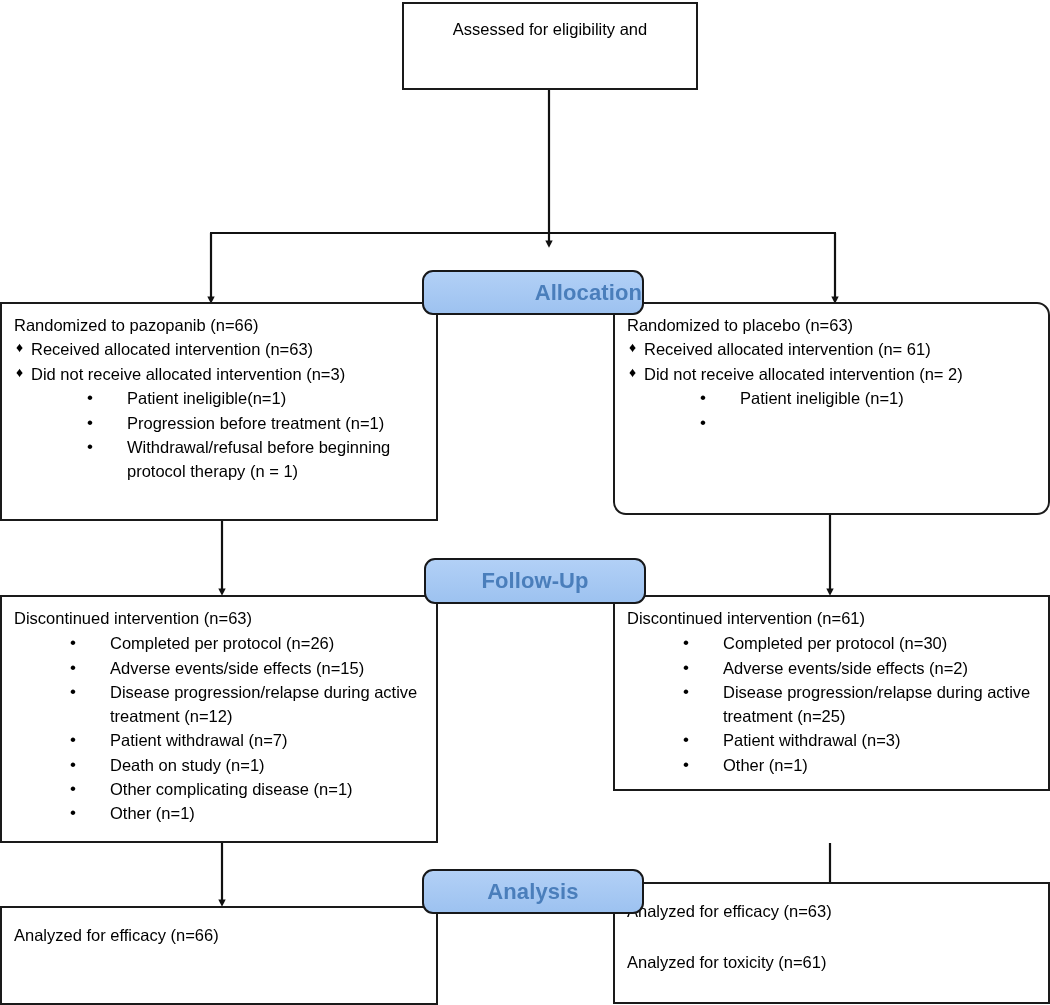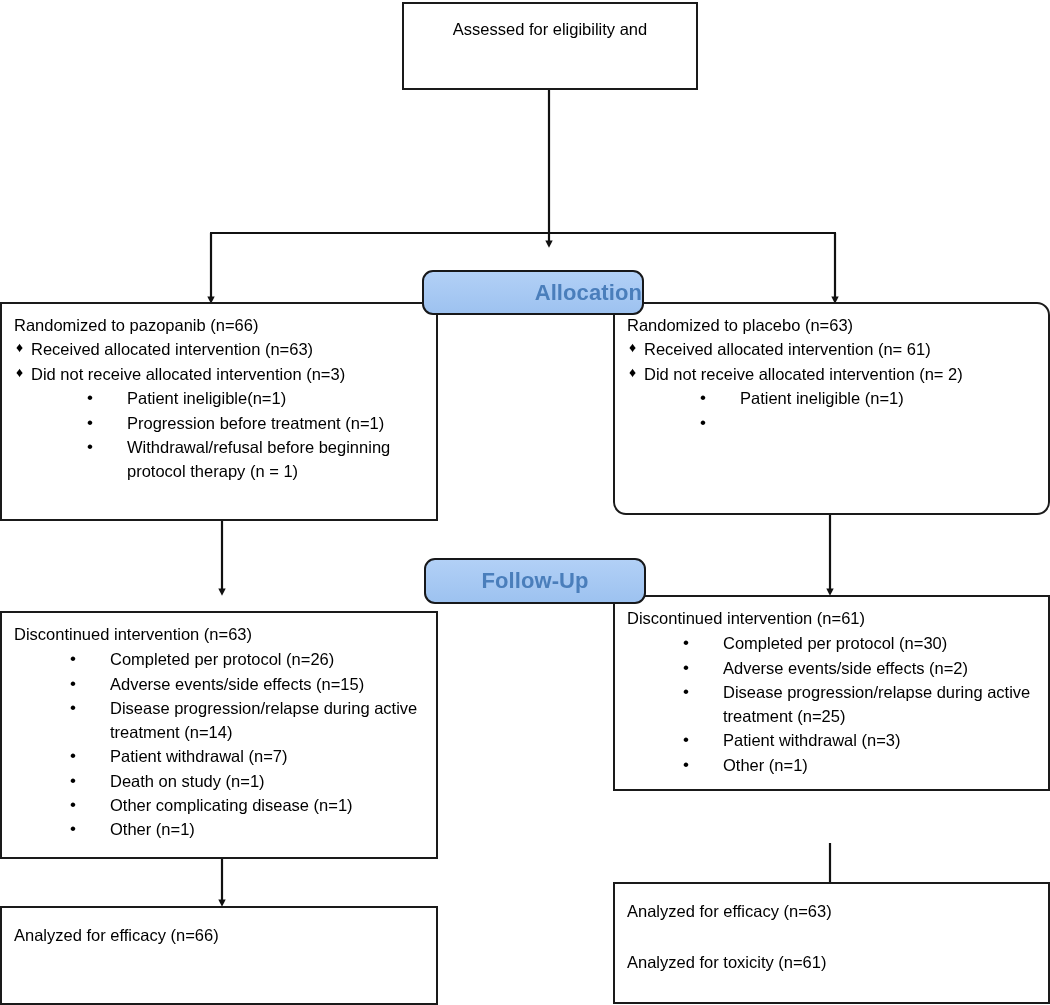--- a/index.html
+++ b/index.html
@@ -145,20 +145,23 @@
 
 
   <div class="pill" style="left:422px; top:270px; width:222px; height:45px;justify-content:flex-end;">
     <span>Allocation</span>
   </div>
 
   <div class="pill" style="left:412px; top:558px; width:222px; height:46px;margin-left:12px;">
     <span>Follow-Up</span>
   </div>
 
+  <div class="pill" style="left:422px; top:869px; width:222px; height:45px;">
+    <span>Analysis</span>
+  </div>
 
   <div class="box box-center" style="left:402px; top:2px; width:296px; height:88px;">
     <div class="box-inner">
       <div>Assessed for eligibility and</div>
     </div>
   </div>
 
   <div class="box" style="left:0px; top:302px; width:438px; height:219px;">
     <div class="box-inner">
       <div class="line0">Randomized to pazopanib (n=66)</div>
@@ -207,35 +210,35 @@
             </li>
             <li>
               <span class="bul">•</span>
             </li>
           </ul>
         </li>
       </ul>
     </div>
   </div>
 
-  <div class="box" style="left:0px; top:595px; width:438px; height:248px;margin-top:16px;">
+  <div class="box" style="left:0px; top:595px; width:438px; height:248px;">
     <div class="box-inner">
       <div class="line0">Discontinued intervention (n=63)</div>
       <ul class="flat2">
         <li>
           <span class="bul">•</span>
           <span>Completed per protocol (n=26)</span>
         </li>
         <li>
           <span class="bul">•</span>
           <span>Adverse events/side effects (n=15)</span>
         </li>
         <li>
           <span class="bul">•</span>
-          <span>Disease progression/relapse during active treatment (n=14)</span>
+          <span>Disease progression/relapse during active treatment (n=12)</span>
         </li>
         <li>
           <span class="bul">•</span>
           <span>Patient withdrawal (n=7)</span>
         </li>
         <li>
           <span class="bul">•</span>
           <span>Death on study (n=1)</span>
         </li>
         <li>

